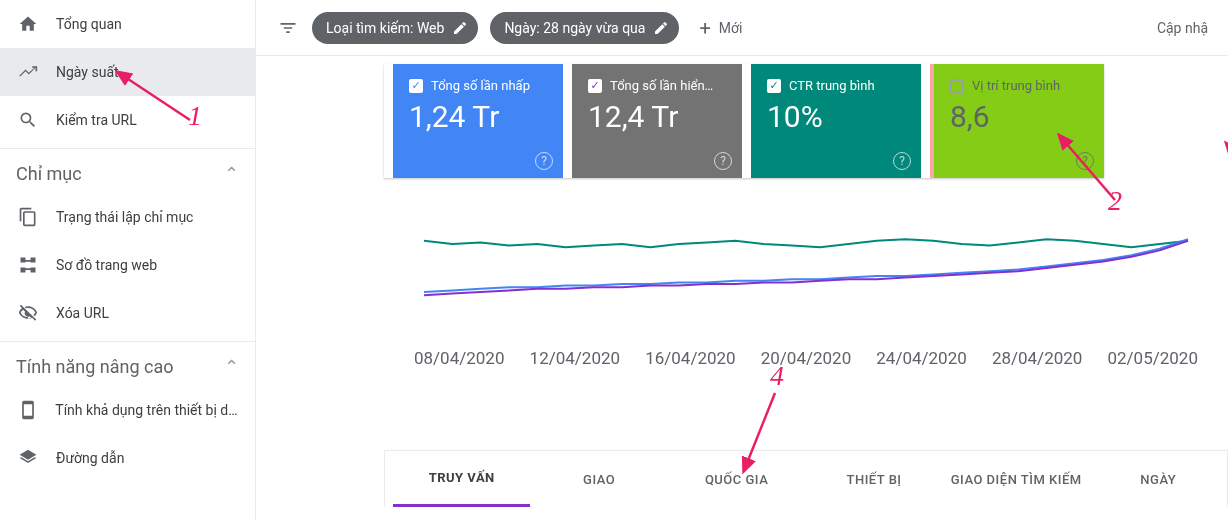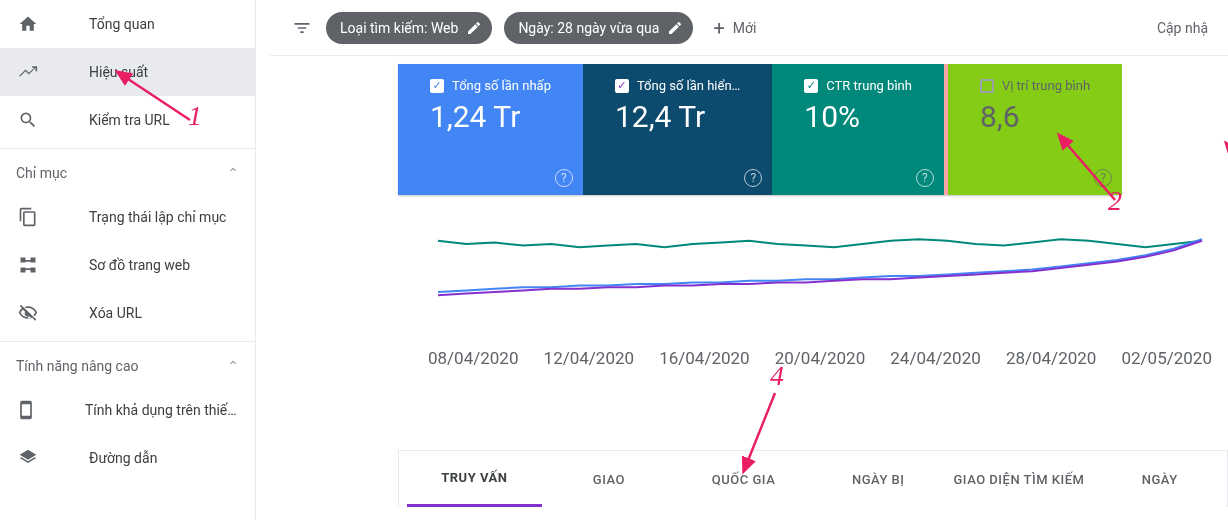--- a/index.html
+++ b/index.html
@@ -3,41 +3,41 @@
 <meta charset="utf-8">
 <style>
   * { box-sizing: border-box; margin: 0; padding: 0; font-family: Roboto, Arial, sans-serif; }
   body { width: 1228px; height: 520px; overflow: hidden; background: #fff; position: relative; }
   
   .sidebar { position: absolute; left: 0; top: 0; width: 256px; height: 520px; background: #fff; border-right: 1px solid #e8eaed; }
   .sidebar-item { display: flex; align-items: center; height: 48px; padding: 0 16px; cursor: pointer; color: #3c4043; font-size: 14px; }
   .sidebar-item.selected { background: #e8eaed; }
   .sidebar-item .icon { width: 24px; height: 24px; margin-right: 16px; display: flex; align-items: center; justify-content: center; color: #5f6368; }
   .sidebar-item .icon svg { width: 20px; height: 20px; fill: currentColor; }
-  .sidebar-group-header { display: flex; align-items: center; justify-content: space-between; height: 40px; padding: 0 16px; color: #5f6368; font-size: 14px; cursor: pointer; }
+  .sidebar-group-header { display: flex; align-items: center; justify-content: space-between; height: 40px; padding: 0 16px; color: #5f6368; font-size: 18px; cursor: pointer; }
   .sidebar-divider { height: 1px; background: #e8eaed; margin: 4px 0; }
   .chev { color: #9aa0a6; }
-  .sidebar-item-label { white-space: nowrap; overflow: hidden; text-overflow: ellipsis; margin-left: 33px; }
-  
-  .main { position: absolute; left: 270px; top: 0; right: 0; height: 520px; background: #fff; }
+  .sidebar-item-label { white-space: nowrap; overflow: hidden; text-overflow: ellipsis; }
+  
+  .main { position: absolute; left: 256px; top: 0; right: 0; height: 520px; background: #fff; }
   
   .filter-bar { height: 56px; display: flex; align-items: center; padding: 0 20px; gap: 12px; border-bottom: 1px solid #e8eaed; }
   .filter-icon { color: #5f6368; width: 24px; height: 24px; display: flex; align-items: center; justify-content: center; }
   .filter-icon svg { width: 20px; height: 20px; fill: currentColor; }
   .chip { background: #5f6368; color: #fff; border-radius: 16px; height: 32px; display: flex; align-items: center; padding: 0 10px 0 14px; font-size: 14px; gap: 8px; }
   .chip .pencil { width: 16px; height: 16px; fill: #fff; }
   .plus-new { display: flex; align-items: center; gap: 8px; color: #5f6368; font-size: 14px; cursor: pointer; margin-left: 8px; }
   .plus-new .plus { font-size: 20px; color: #5f6368; }
   .filter-spacer { flex: 1; }
   .update-text { color: #5f6368; font-size: 14px; }
   
   .cards { display: flex; margin: 8px 0 0 128px; width: 720px; box-shadow: 0 1px 2px rgba(60,64,67,0.3); }
-  .card { flex: 1; height: 131px; padding: 14px 32px; position: relative; color: #fff; }
+  .card { flex: 1; height: 114px; padding: 14px 16px; position: relative; color: #fff; margin-left: 9px; }
   .card.c1 { background: #4285f4; }
-  .card.c2 { background: #0c4a6e; }
+  .card.c2 { background: #737373; }
   .card.c3 { background: #00897b; }
   .card.c4 { background: #84cc16; color: #5f6368; border-left: 4px solid #fca5a5; }
   .card-header { display: flex; align-items: center; gap: 8px; font-size: 13px; margin-bottom: 6px; white-space: nowrap; overflow: hidden; text-overflow: ellipsis; }
   .card-check { width: 14px; height: 14px; border: 2px solid currentColor; border-radius: 2px; display: inline-flex; align-items: center; justify-content: center; flex-shrink: 0; }
   .card-check.checked { background: currentColor; }
   .card-check.checked::after { content: "✓"; font-size: 11px; line-height: 1; }
   .card.c1 .card-check.checked::after, .card.c2 .card-check.checked::after, .card.c3 .card-check.checked::after { color: inherit; }
   .card.c1 .card-check.checked { background: #fff; color: #4285f4; border-color: #fff; }
   .card.c2 .card-check.checked { background: #fff; color: #8430ce; border-color: #fff; }
   .card.c3 .card-check.checked { background: #fff; color: #00897b; border-color: #fff; }
@@ -68,21 +68,21 @@
         </svg>
       </span>
     <span class="sidebar-item-label">Tổng quan</span>
   </div>
   <div class="sidebar-item selected">
     <span class="icon">
         <svg viewBox="0 0 24 24">
           <path d="M3 17l6-6 4 4 8-8v4h2V5h-6v2h2.6L13 13l-4-4-8 8z"></path>
         </svg>
       </span>
-    <span class="sidebar-item-label">Hiệu suất</span>
+    <span class="sidebar-item-label">Ngày suất</span>
   </div>
   <div class="sidebar-item">
     <span class="icon">
         <svg viewBox="0 0 24 24">
           <path d="M15.5 14h-.79l-.28-.27A6.47 6.47 0 0016 9.5 6.5 6.5 0 109.5 16c1.61 0 3.09-.59 4.23-1.57l.27.28v.79l5 5L20.5 19l-5-5zm-6 0C7 14 5 12 5 9.5S7 5 9.5 5 14 7 14 9.5 12 14 9.5 14z"></path>
         </svg>
       </span>
     <span class="sidebar-item-label">Kiểm tra URL</span>
   </div>
   <div class="sidebar-divider"></div>
@@ -216,21 +216,21 @@
         <span>28/04/2020</span>
         <span>02/05/2020</span>
       </div>
   </div>
 
   <div class="tabs-container">
     <div class="tabs">
       <div class="tab active">TRUY VẤN</div>
       <div class="tab">GIAO</div>
       <div class="tab">QUỐC GIA</div>
-      <div class="tab">NGÀY BỊ</div>
+      <div class="tab">THIẾT BỊ</div>
       <div class="tab">GIAO DIỆN TÌM KIẾM</div>
       <div class="tab">NGÀY</div>
     </div>
   </div>
 
 </div>
 
 <svg class="arrow" style="left:110px; top:65px;" width="100" height="70">
   <defs>
       <marker id="ah1" markerWidth="10" markerHeight="10" refX="2" refY="3" orient="auto">

